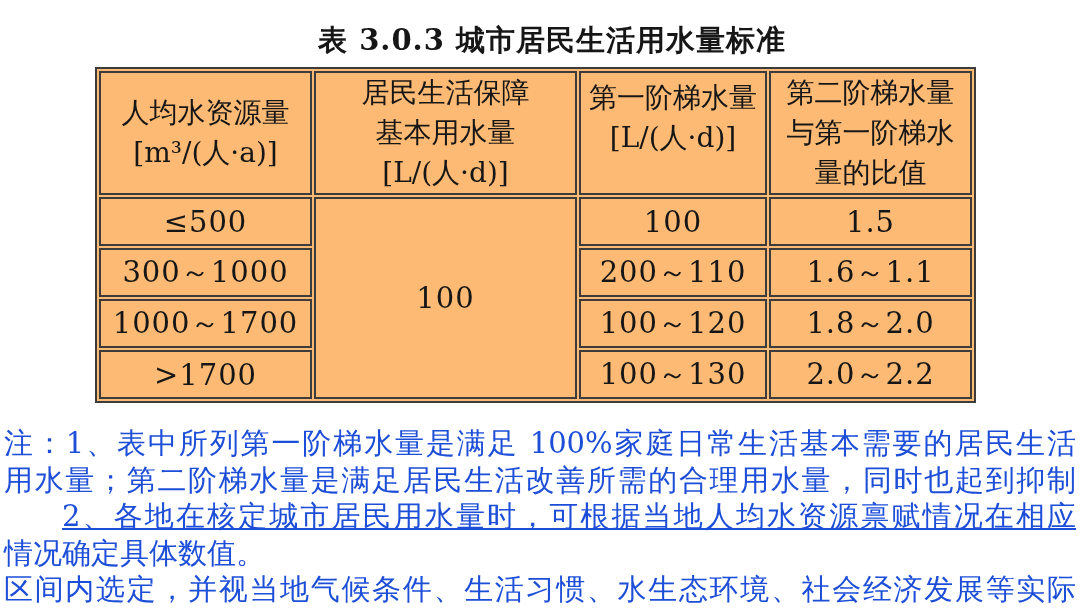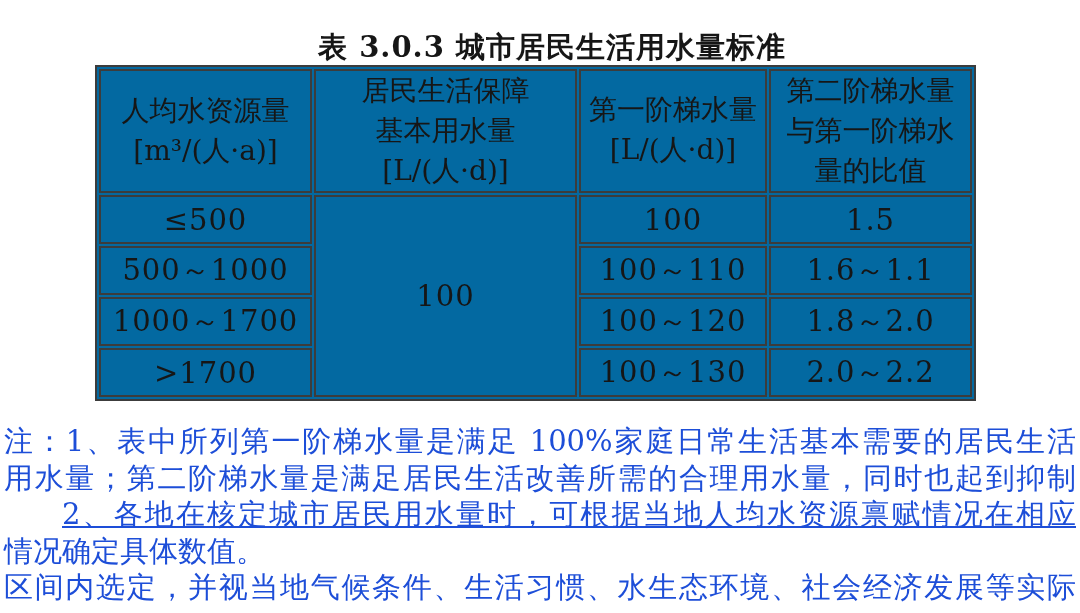--- a/index.html
+++ b/index.html
@@ -8,55 +8,55 @@
     background: #ffffff;
   }
   body {
     width: 1080px;
     height: 613px;
     overflow: hidden;
     font-family: "DejaVu Serif", "Liberation Serif", serif;
     color: #161616;
   }
   .doc-title {
-    margin-top: 31px;
+    margin-top: 24px;
     text-align: center;
     font-size: 29px;
     font-weight: bold;
     letter-spacing: 1px;
     line-height: 32px;
     padding-left: 24px;
   }
   table.std-table {
     border-collapse: separate;
     border-spacing: 2px;
     border: 2px solid #3c3c3c;
-    margin: 2px 0 0 95px;
+    margin: 11px 0 0 95px;
     width: 881px;
     table-layout: fixed;
-    background: #0369a1;
+    background: #fdba74;
   }
   .std-table th, .std-table td {
     box-sizing: border-box;
     border: 2px solid #3c3c3c;
     text-align: center;
     vertical-align: middle;
     font-weight: normal;
     padding: 0;
     overflow: hidden;
   }
   .std-table thead th {
     height: 124px;
     font-size: 28px;
     line-height: 40px;
     white-space: pre-line;
   }
   .std-table thead th.top-align {
     vertical-align: top;
-    padding-top: 19px;
+    padding-top: 5px;
   }
   .std-table tbody td {
     height: 49px;
     font-size: 29px;
     letter-spacing: 1px;
   }
   .notes {
     margin: 22px 4px 0 4px;
     font-size: 29px;
     line-height: 36.5px;
@@ -105,22 +105,22 @@
       </tr>
     </thead>
     <tbody>
       <tr>
         <td>≤500</td>
         <td rowspan="4">100</td>
         <td>100</td>
         <td>1.5</td>
       </tr>
       <tr>
-        <td>500～1000</td>
-        <td>100～110</td>
+        <td>300～1000</td>
+        <td>200～110</td>
         <td>1.6～1.1</td>
       </tr>
       <tr>
         <td>1000～1700</td>
         <td>100～120</td>
         <td>1.8～2.0</td>
       </tr>
       <tr>
         <td>&gt;1700</td>
         <td>100～130</td>

